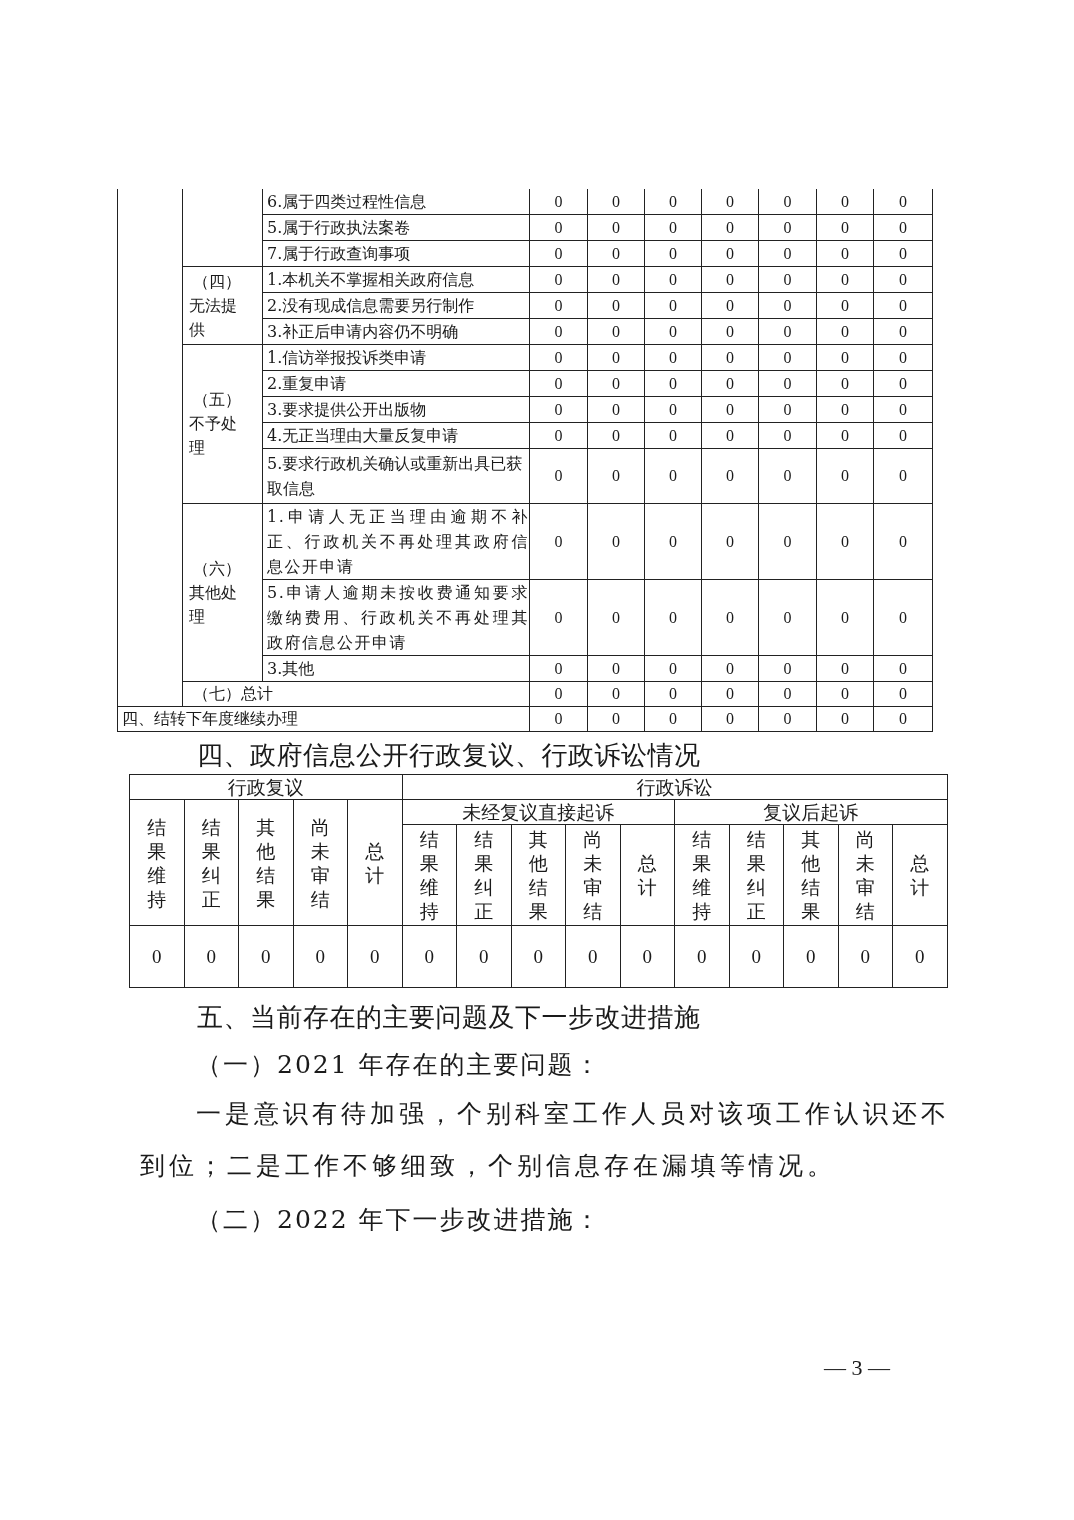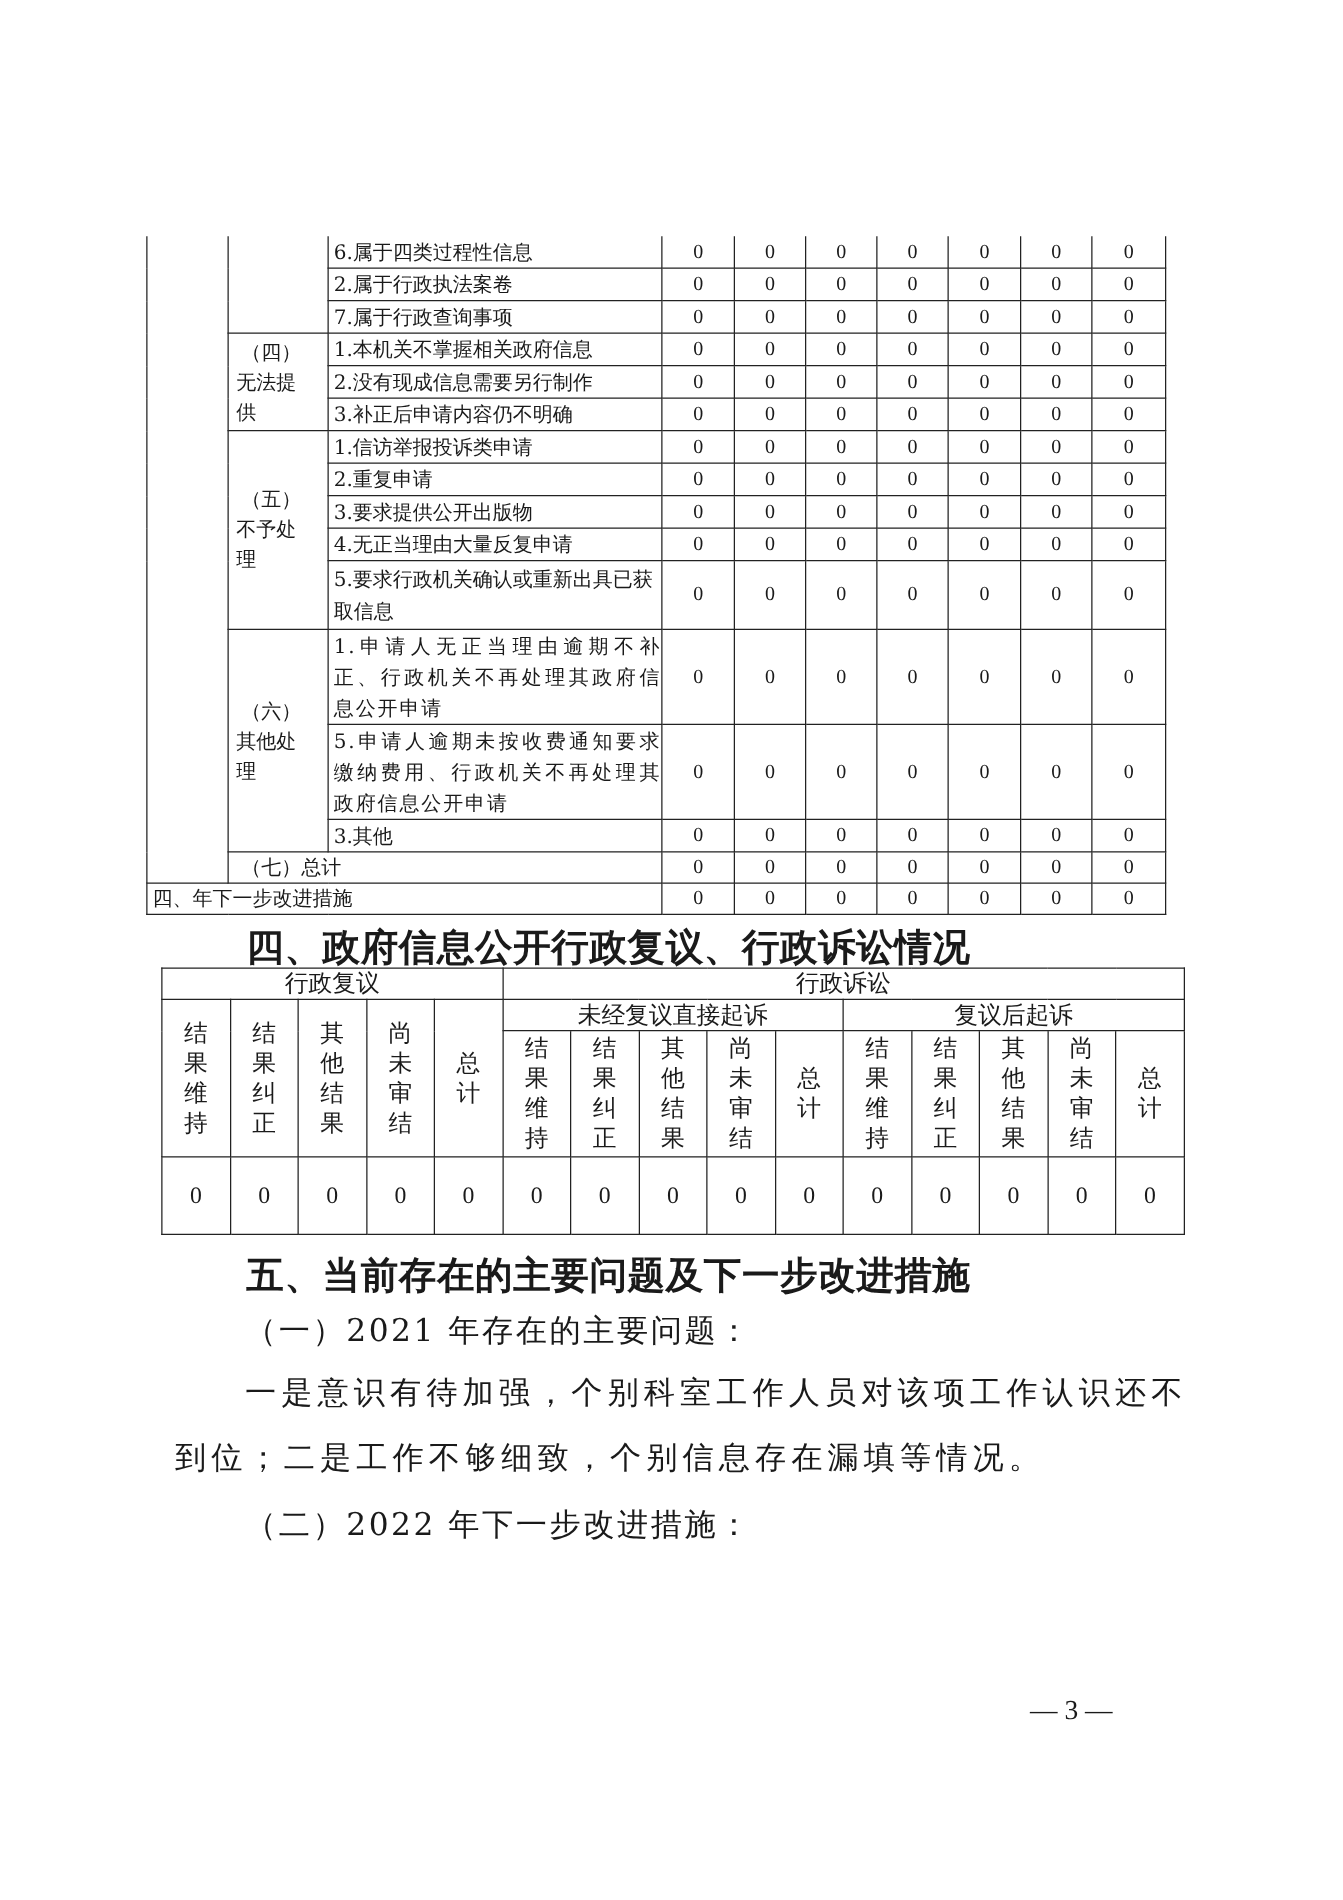--- a/index.html
+++ b/index.html
@@ -10,22 +10,22 @@
   #t1 { left: 117px; top: 189px; width: 815px; border-top: none; }
   #t1 tr:first-child td { border-top: none; }
   #t1 td.num { text-align: center; font-family: "Liberation Serif", serif; font-size: 16px; }
   #t1 td.item { padding-left: 4px; font-size: 16px; line-height: 25px; }
   #t1 td.grp { padding-left: 6px; font-size: 16px; line-height: 24px; }
   #t2 { left: 129px; top: 774px; width: 817px; }
   #t2 td { text-align: center; font-size: 19px; line-height: 24px; }
   #t2 td.vert { padding: 2px 0; }
   #t2 td.vert span { display: block; width: 1em; margin: 0 auto; line-height: 24px; word-break: break-all; }
   #t2 td.num { font-family: "Liberation Serif", serif; height: 61px; }
-  .h2 { position: absolute; font-family: "DejaVu Sans", "Liberation Sans", sans-serif; font-weight: bold;
-        font-size: 30px; letter-spacing: 0.5px; }
+  .h2 { position: absolute; font-family: "DejaVu Sans", "Liberation Sans", sans-serif; font-weight: normal;
+        font-size: 26px; letter-spacing: 0.5px; }
   .para { position: absolute; font-size: 25px; letter-spacing: 4px; left: 140px; width: 800px; }
   .pagenum { position: absolute; left: 824px; top: 1355px; font-size: 22px; font-family: "Liberation Serif", serif; }
 </style>
 </head>
 <body>
 
 <table id="t1">
   <colgroup>
     <col style="width:65px">
       <col style="width:80px">
@@ -45,21 +45,21 @@
         <td class="item">6.属于四类过程性信息</td>
         <td class="num">0</td>
         <td class="num">0</td>
         <td class="num">0</td>
         <td class="num">0</td>
         <td class="num">0</td>
         <td class="num">0</td>
         <td class="num">0</td>
       </tr>
       <tr style="height: 25px;">
-        <td class="item">2.属于行政执法案卷</td>
+        <td class="item">5.属于行政执法案卷</td>
         <td class="num">0</td>
         <td class="num">0</td>
         <td class="num">0</td>
         <td class="num">0</td>
         <td class="num">0</td>
         <td class="num">0</td>
         <td class="num">0</td>
       </tr>
       <tr style="height: 25px;">
         <td class="item">7.属于行政查询事项</td>
@@ -200,21 +200,21 @@
         <td colspan="2" class="grp" style="padding-left: 10px;">（七）总计</td>
         <td class="num">0</td>
         <td class="num">0</td>
         <td class="num">0</td>
         <td class="num">0</td>
         <td class="num">0</td>
         <td class="num">0</td>
         <td class="num">0</td>
       </tr>
       <tr style="height: 25px;">
-        <td colspan="3" class="grp" style="padding-left: 4px;">四、年下一步改进措施</td>
+        <td colspan="3" class="grp" style="padding-left: 4px;">四、结转下年度继续办理</td>
         <td class="num">0</td>
         <td class="num">0</td>
         <td class="num">0</td>
         <td class="num">0</td>
         <td class="num">0</td>
         <td class="num">0</td>
         <td class="num">0</td>
       </tr>
     </tbody>
 </table>

